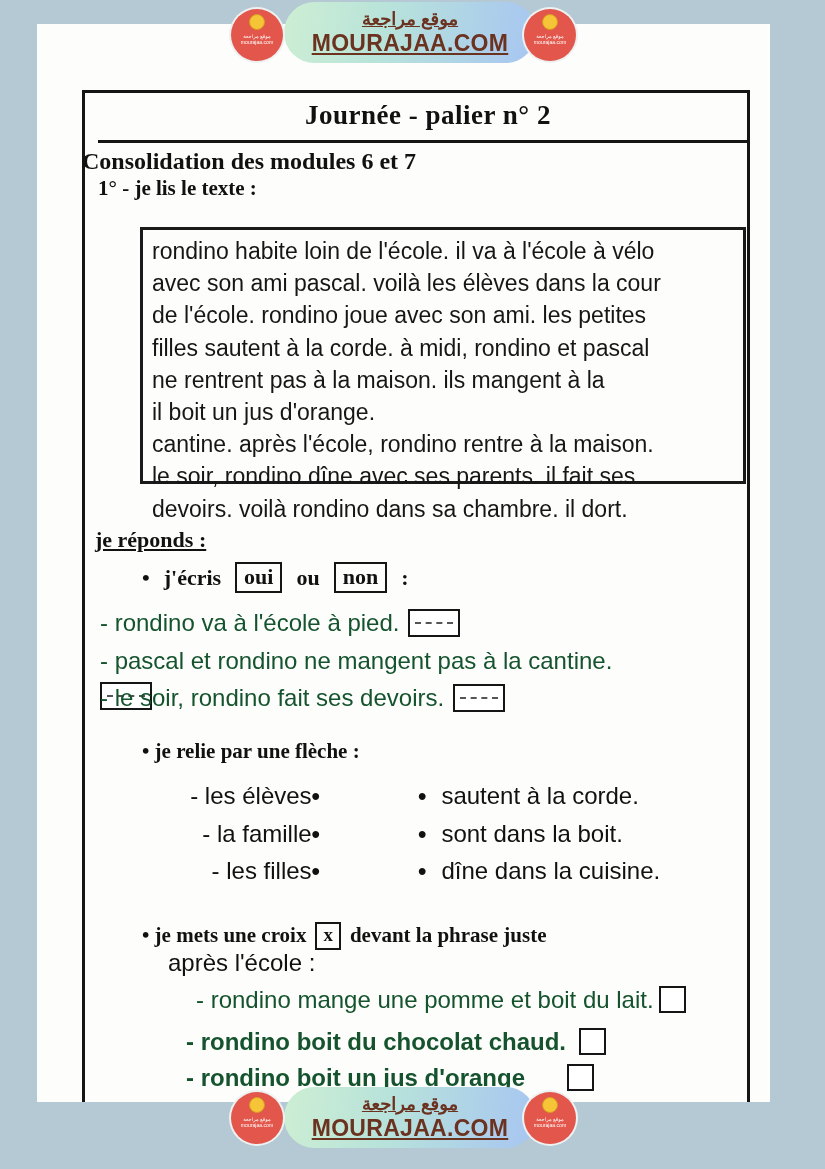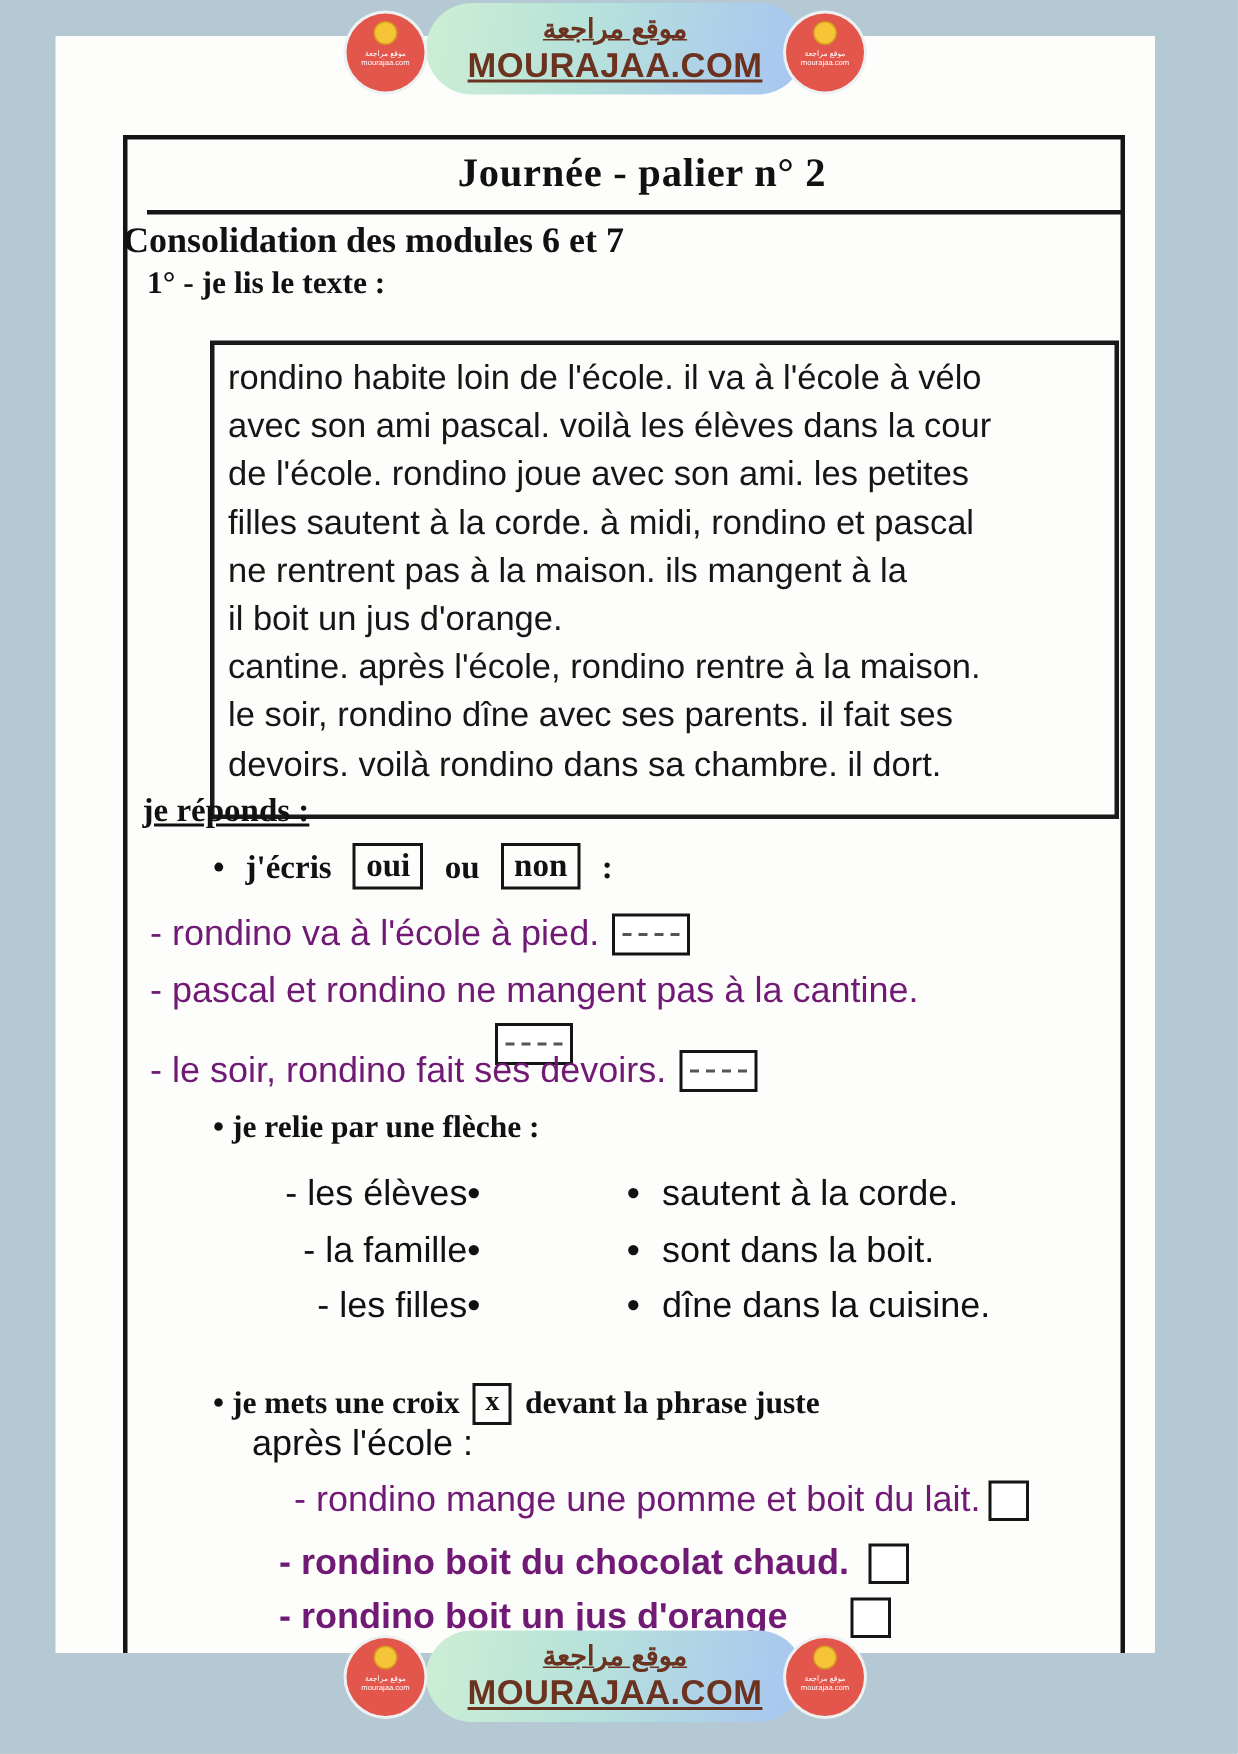--- a/index.html
+++ b/index.html
@@ -13,30 +13,30 @@
            border:3px solid #151515; border-bottom:none; }
   .abs { position:absolute; }
   .serif { font-family:"Liberation Serif", serif; font-weight:bold; }
   .nowrap { white-space:nowrap; }
 
   .ws-title { left:82px; top:100px; width:692px; text-align:center; font-size:27px; letter-spacing:0.5px; }
   .title-rule { left:98px; top:140px; width:650px; height:3px; background:#151515; }
   .ws-subtitle { left:82px; top:148px; width:780px; text-align:left; font-size:24px; }
   .instruction1 { left:98px; top:176px; font-size:21px; }
 
-  .textbox { left:140px; top:227px; width:606px; height:319px; border:3px solid #1a1a1a;
+  .textbox { left:140px; top:227px; width:606px; height:257px; border:3px solid #1a1a1a;
              padding:5px 4px 0 9px; }
   .textbox .tline { font-size:23px; line-height:32.2px; white-space:nowrap; color:#161616; }
 
   .je-reponds { left:95px; top:527px; font-size:22px; text-decoration:underline; }
 
   .ecris-row { left:142px; top:562px; font-size:22px; display:flex; align-items:center; gap:14px; }
   .boxed { display:inline-block; border:2.5px solid #151515; padding:0px 7px 2px 7px; line-height:1.15; }
 
-  .qrow { font-size:24px; display:flex; align-items:center; color:#701a75; }
+  .qrow { font-size:24px; display:flex; color:#14532d; }
   .ansbox { display:inline-block; width:52px; height:28px; border:2.5px solid #151515;
             position:relative; flex:none; background:#fff; }
   .ansbox::after { content:""; position:absolute; left:5px; right:5px; top:11px;
                    border-top:2px dashed #555; }
 
   .relie-title { left:142px; top:739px; font-size:21px; }
   .match-left  { display:flex; justify-content:flex-end; width:142px; font-size:24px; }
   .match-right { display:flex; gap:15px; font-size:24px; }
   .dot { font-weight:bold; }
 
@@ -104,21 +104,21 @@
   </div>
 
   <div class="abs qrow" style="left:100px; top:609px; gap:9px;">
     <span class="nowrap">- rondino va à l'école à pied.</span>
     <span class="ansbox"></span>
   </div>
   <div class="abs qrow" style="left:100px; top:647px; gap:7px;flex-direction:column;">
     <span class="nowrap">- pascal et rondino ne mangent pas à la cantine.</span>
     <span class="ansbox"></span>
   </div>
-  <div class="abs qrow" style="left:100px; top:684px; gap:9px;margin-top:16px;">
+  <div class="abs qrow" style="left:100px; top:684px; gap:9px;">
     <span class="nowrap">- le soir, rondino fait ses devoirs.</span>
     <span class="ansbox"></span>
   </div>
 
   <div class="abs serif relie-title">• je relie par une flèche :</div>
 
   <div class="abs match-left" style="left:178px; top:782px;">
     <span>- les élèves</span>
     <span class="dot">•</span>
   </div>

